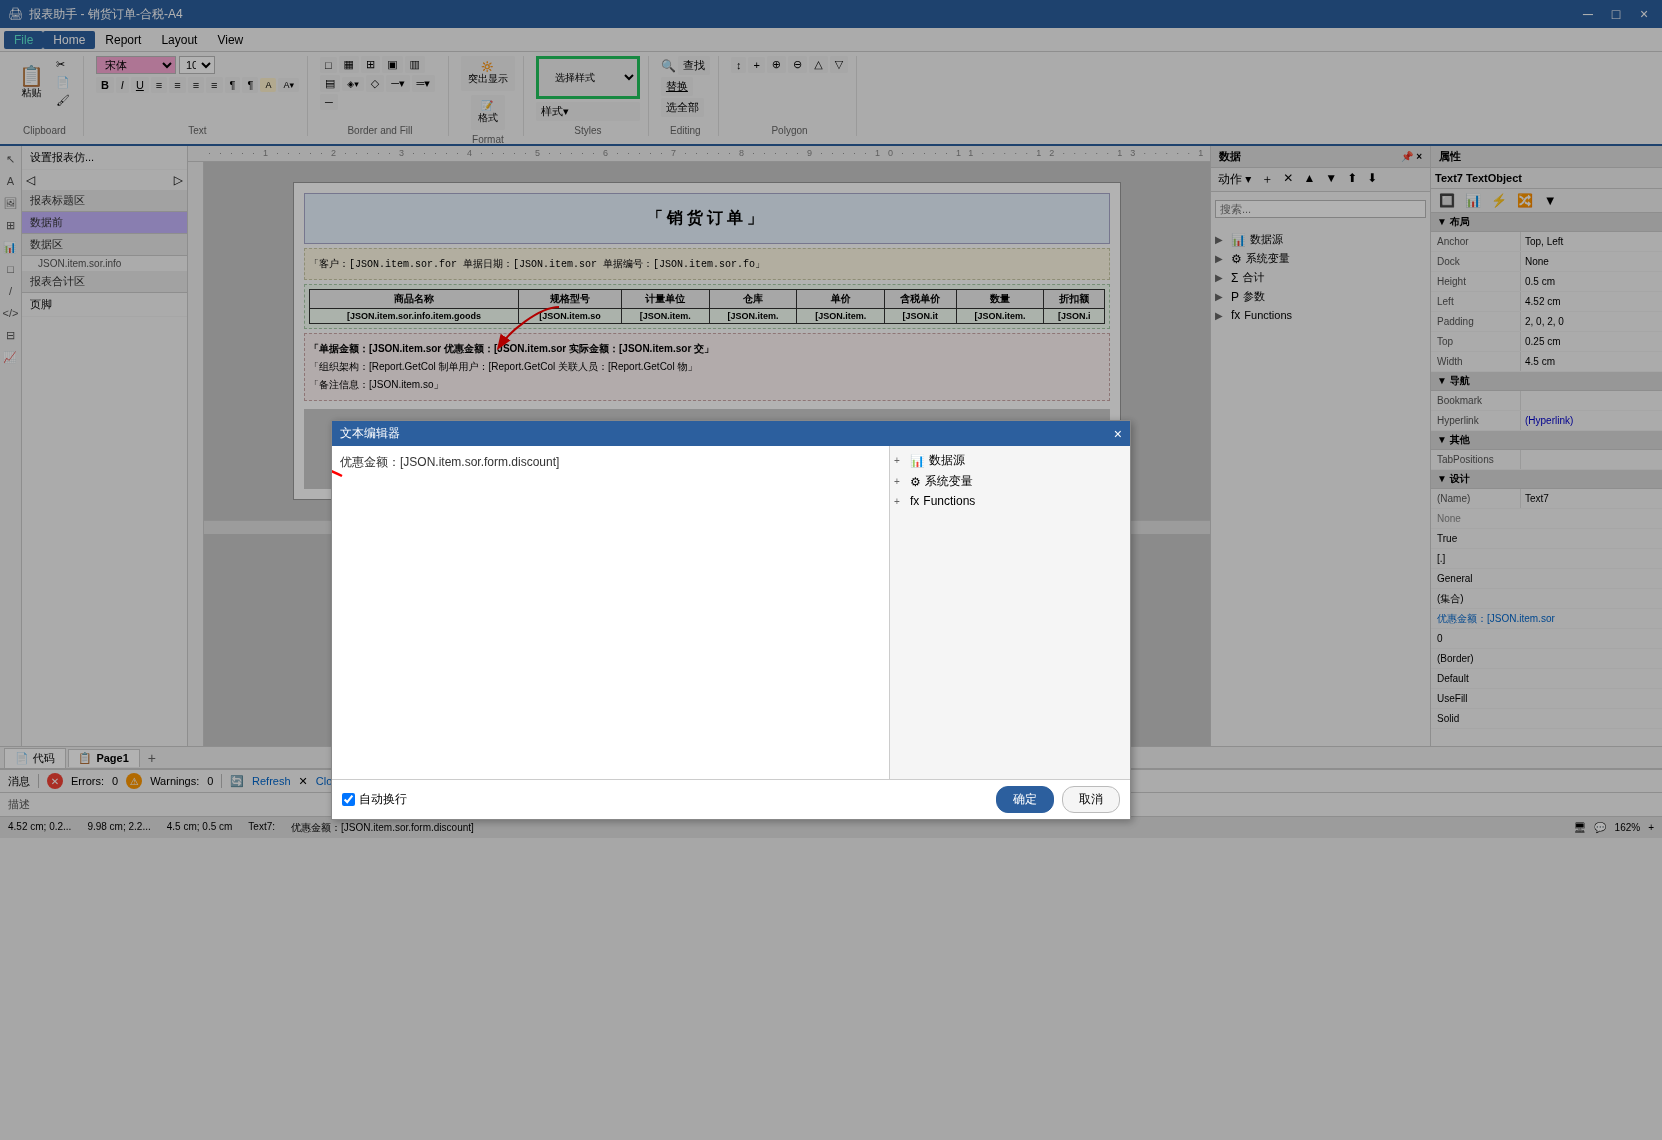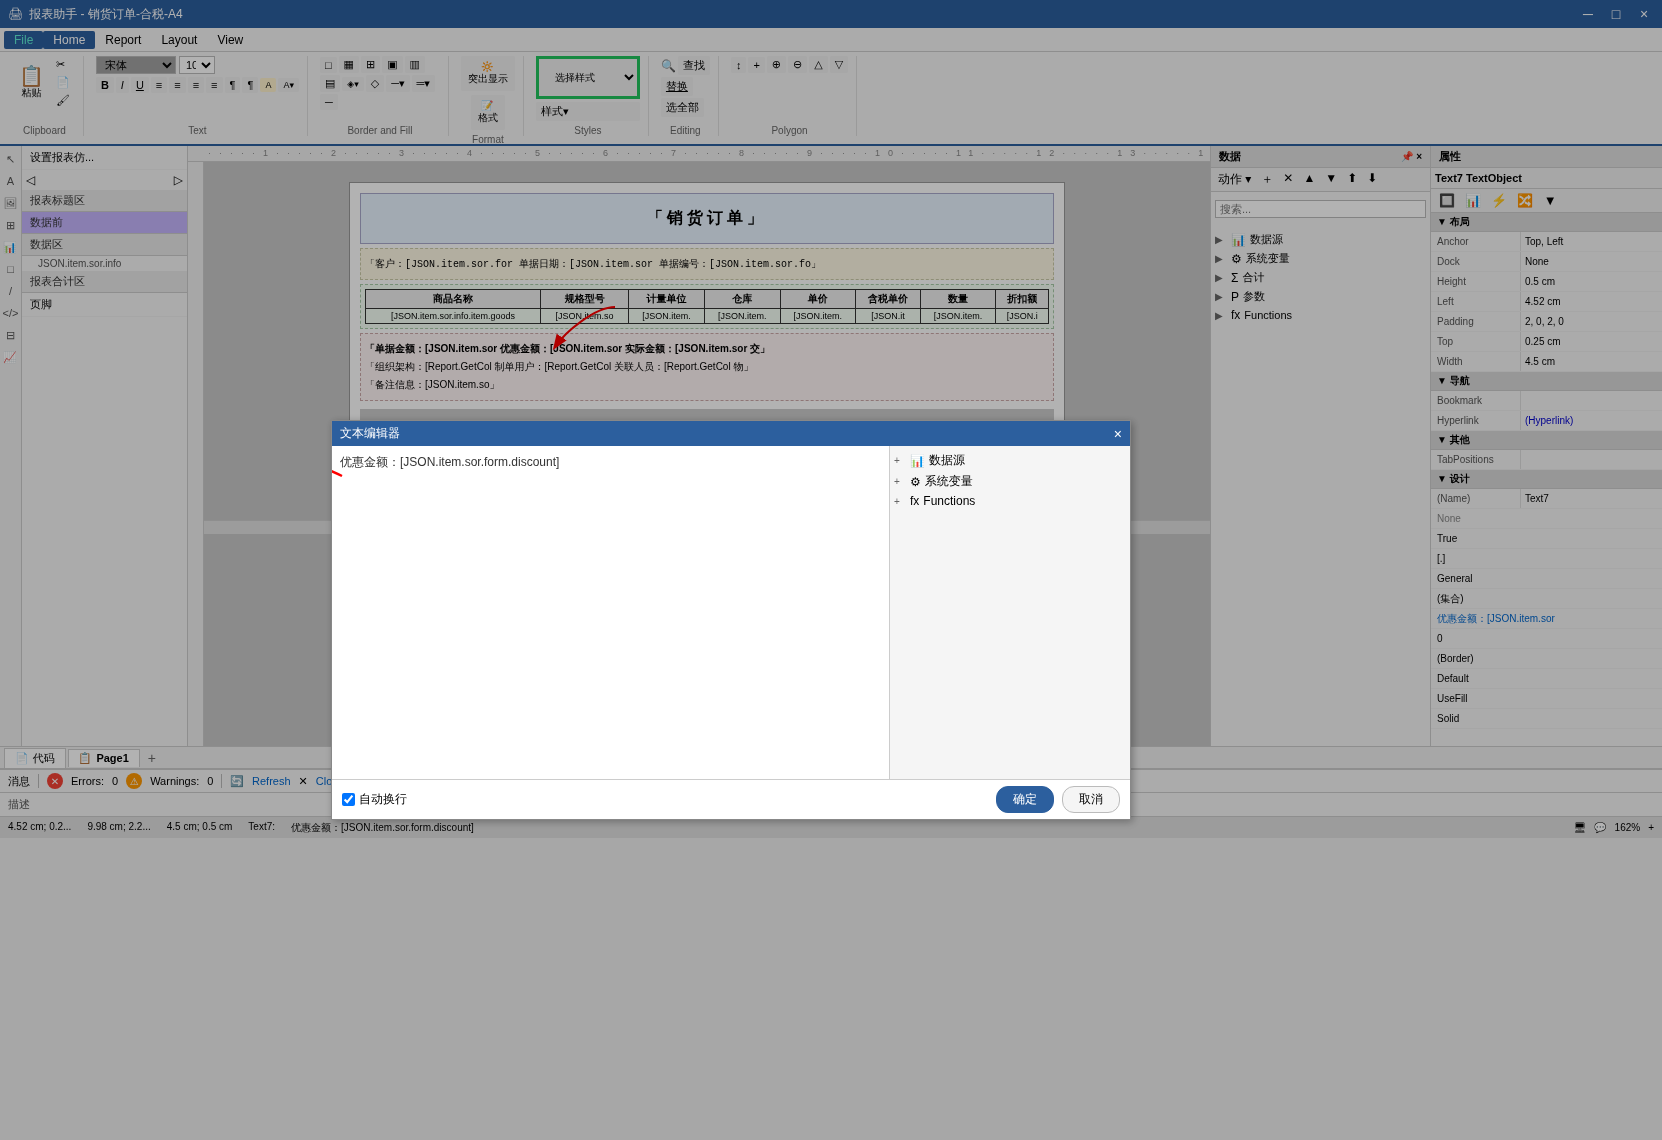--- a/index.html
+++ b/index.html
@@ -82,21 +82,21 @@
       border: 1px solid transparent;
       border-radius: 2px;
       cursor: pointer;
       font-size: 11px;
       gap: 2px;
     }
 
     .font-selector {
       border: 1px solid #bbb;
       padding: 1px 4px;
-      background: #a3a3a3;
+      background: #f9a8d4;
       font-size: 11px;
       width: 80px;
     }
     .size-selector {
       border: 1px solid #bbb;
       padding: 1px 2px;
       background: white;
       font-size: 11px;
       width: 36px;
     }
@@ -184,21 +184,21 @@
       position: absolute;
       top: 16px;
       left: 16px;
       right: 0;
       bottom: 0;
       overflow: auto;
       background: #c8c8c8;
     }
     .report-page {
       background: white;
-      width: 716px;
+      width: 828px;
       margin: 20px auto;
       padding: 10px;
       border: 1px solid #999;
       font-size: 11px;
       position: relative;
     }
     .report-title {
       text-align: center;
       font-size: 16px;
       font-weight: bold;
@@ -212,20 +212,21 @@
     }
     .report-table {
       width: 100%;
       border-collapse: collapse;
       font-size: 10px;
     }
     .report-table th, .report-table td {
       border: 1px solid #333;
       padding: 2px 4px;
       text-align: center;
+      font-weight: bold;
     }
     .report-table th { background: #f0f0f0; font-weight: bold; }
 
     
     .right-data-panel {
       width: 220px;
       background: #f5f5f5;
       border-left: 1px solid #ccc;
       display: flex;
       flex-direction: column;

